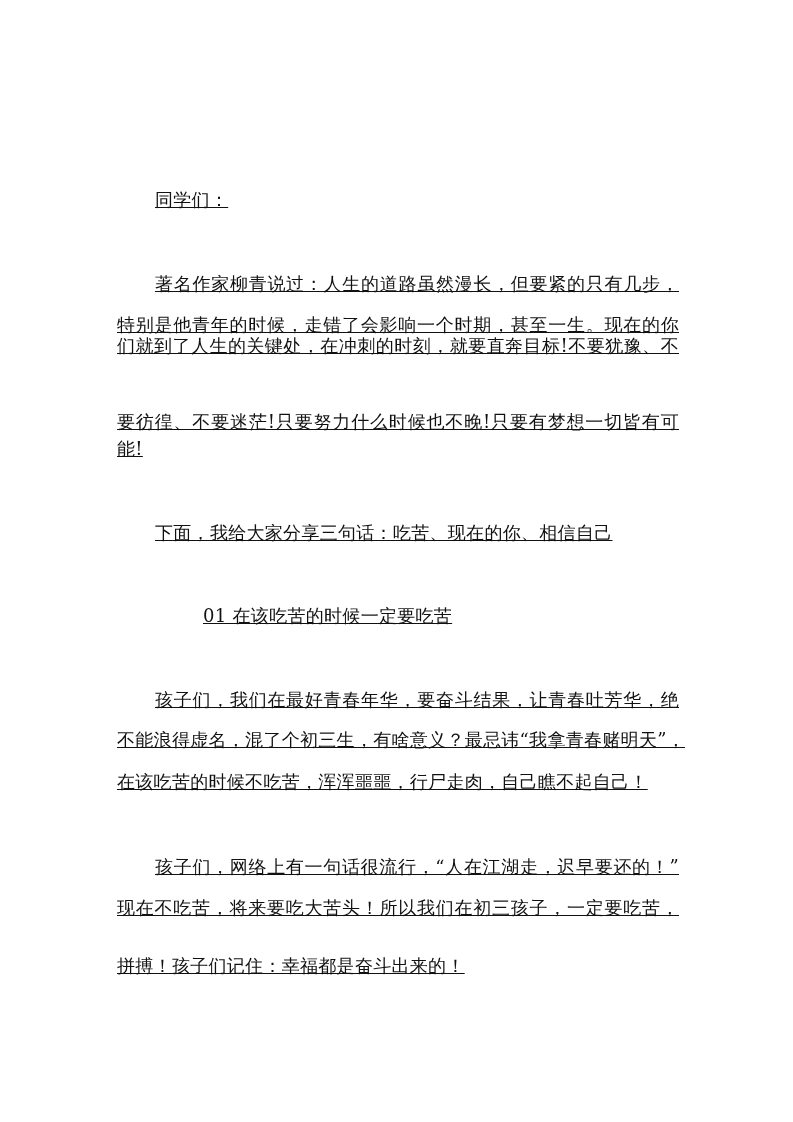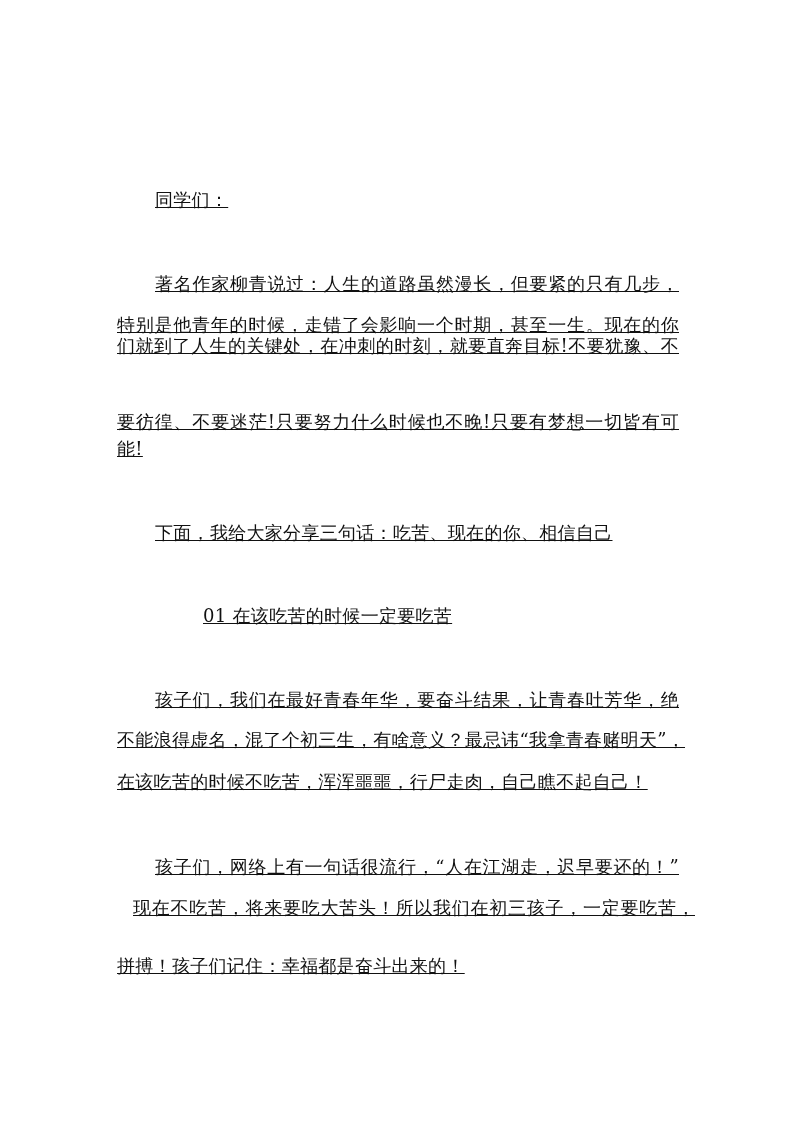--- a/index.html
+++ b/index.html
@@ -68,17 +68,17 @@
   </div>
 
   <div>
     <div class="line indent" style="top:688px;">孩子们，我们在最好青春年华，要奋斗结果，让青春吐芳华，绝</div>
     <div class="line" style="top:728px;">不能浪得虚名，混了个初三生，有啥意义？最忌讳“我拿青春赌明天”，</div>
     <div class="line last" style="top:770px;">在该吃苦的时候不吃苦，浑浑噩噩，行尸走肉，自己瞧不起自己！</div>
   </div>
 
   <div>
     <div class="line indent" style="top:855px;">孩子们，网络上有一句话很流行，“人在江湖走，迟早要还的！”</div>
-    <div class="line" style="top:896px;margin-left:16px;">现在不吃苦，将来要吃大苦头！所以我们在初三孩子，一定要吃苦，</div>
+    <div class="line" style="top:896px;">现在不吃苦，将来要吃大苦头！所以我们在初三孩子，一定要吃苦，</div>
     <div class="line last" style="top:938px;margin-top:16px;">拼搏！孩子们记住：幸福都是奋斗出来的！</div>
   </div>
 
 </div>
 
 </body></html>

